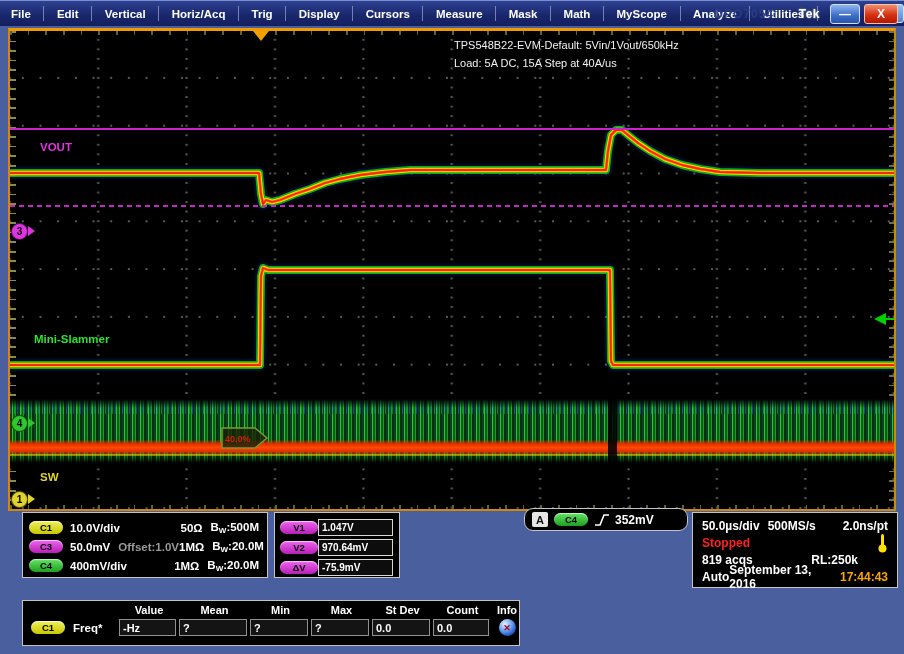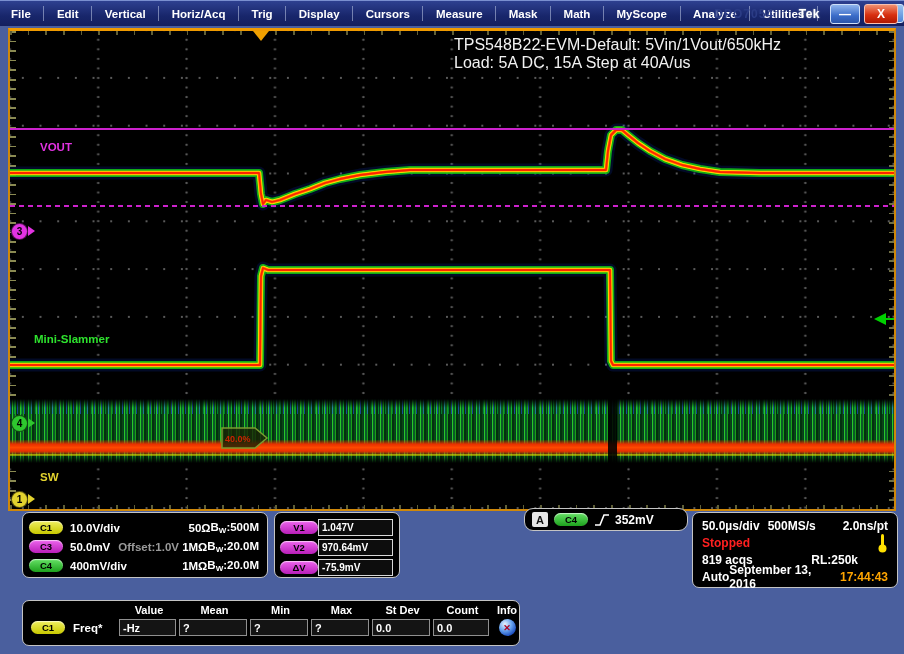--- a/index.html
+++ b/index.html
@@ -34,21 +34,21 @@
     background-position:4px 23px, 44px 4px; }
   .tick-left { position:absolute; left:0; top:0; bottom:0; width:6px;
     background:repeating-linear-gradient(to bottom, #8a8a52 0 1.7px, transparent 1.7px 9.56px); }
   .tick-right { position:absolute; right:0; top:0; bottom:0; width:5px;
     background:repeating-linear-gradient(to bottom, #6f6f45 0 1.7px, transparent 1.7px 9.56px); }
   .tick-top { position:absolute; top:0; left:0; right:0; height:4px;
     background:repeating-linear-gradient(to right, #5f5f38 0 1.7px, transparent 1.7px 17.68px); }
   .tick-bottom { position:absolute; bottom:0; left:0; right:0; height:4px;
     background:repeating-linear-gradient(to right, #5f5f38 0 1.7px, transparent 1.7px 17.68px); }
 
-  #annotation { position:absolute; left:444px; top:5px; color:#f2f2f2; font-size:16px; line-height:18px; }
+  #annotation { position:absolute; left:444px; top:5px; color:#f2f2f2; font-size:11px; line-height:18px; }
 
   
   .cursor-line { position:absolute; left:0; width:884px; height:2px; background:#cc22cc; }
   #cursor-v2 { background:repeating-linear-gradient(to right, #cc22cc 0 5px, transparent 5px 9px); }
 
   
   .ch-label { position:absolute; font-size:11.5px; font-weight:bold; }
   #label-vout { left:30px; top:110px; color:#e233e2; }
   #label-slammer { left:24px; top:302px; color:#2ee22e; }
   #label-sw { left:30px; top:440px; color:#e2d22e; }
@@ -79,33 +79,33 @@
   .ch-marker { position:absolute; left:1px; width:17px; height:17px; border-radius:50%;
     color:#000; font-size:10px; font-weight:bold; display:flex; align-items:center; justify-content:center;
     border:1px solid rgba(0,0,0,.6); z-index:5; }
   .ch-arrow { position:absolute; left:18px; width:0; height:0; z-index:5;
     border-top:5px solid transparent; border-bottom:5px solid transparent; }
   #marker-ch3 { top:192px; background:#e233e2; } #arrow-ch3 { top:195px; border-left:7px solid #e233e2; }
   #marker-ch4 { top:384px; background:#2ec82e; } #arrow-ch4 { top:387px; border-left:7px solid #2ec82e; }
   #marker-ch1 { top:460px; background:#e2d22e; } #arrow-ch1 { top:463px; border-left:7px solid #e2d22e; }
 
   
-  .panel { position:absolute; background:#000; border:1px solid #c4c4c4; border-radius:7px; color:#fff; }
+  .panel { position:absolute; background:#000; border:1px solid #c4c4c4; border-radius:0; color:#fff; }
   .badge { height:13px; border-radius:8px; display:inline-flex; align-items:center; justify-content:center;
     color:#000; font-size:9.5px; font-weight:bold; box-shadow:inset 0 1px 1px rgba(255,255,255,.65), 0 1px 1px #000; }
   .badge.c1 { background:linear-gradient(#f0f060,#c8c800); }
   .badge.c3, .badge.mag { background:linear-gradient(#ee66ee,#b81eb8); }
   .badge.c4 { background:linear-gradient(#66e266,#1da11d); }
 
   #channels-panel { left:22px; top:512px; width:246px; height:66px; padding:5px 8px 0 6px; }
   .chrow { height:19px; display:flex; align-items:center; font-size:11.5px; font-weight:bold; }
   .chrow .badge { width:34px; margin-right:7px; flex:none; }
   .chrow .offset { color:#9a9a9a; margin-left:8px; }
   .chrow .right-cluster { margin-left:auto; display:flex; align-items:center; }
-  .chrow .imp { }
+  .chrow .imp { margin-right:8px; }
   sub.bw { font-size:8px; vertical-align:-2px; }
 
   #cursor-panel { left:274px; top:512px; width:126px; height:66px; padding:4px 6px 0 5px; }
   .curow { height:20px; display:flex; align-items:center; }
   .curow .badge { width:38px; flex:none; }
   .curow .valbox { flex:1; border:1px solid #d8d8d8; background:#0d0d0d; height:17px;
     font-size:10px; font-weight:bold; padding:0 3px; display:flex; align-items:center; }
 
   #trigger-panel { left:524px; top:508px; width:164px; height:23px; border-radius:9px;
     display:flex; align-items:center; padding:0 7px; }

